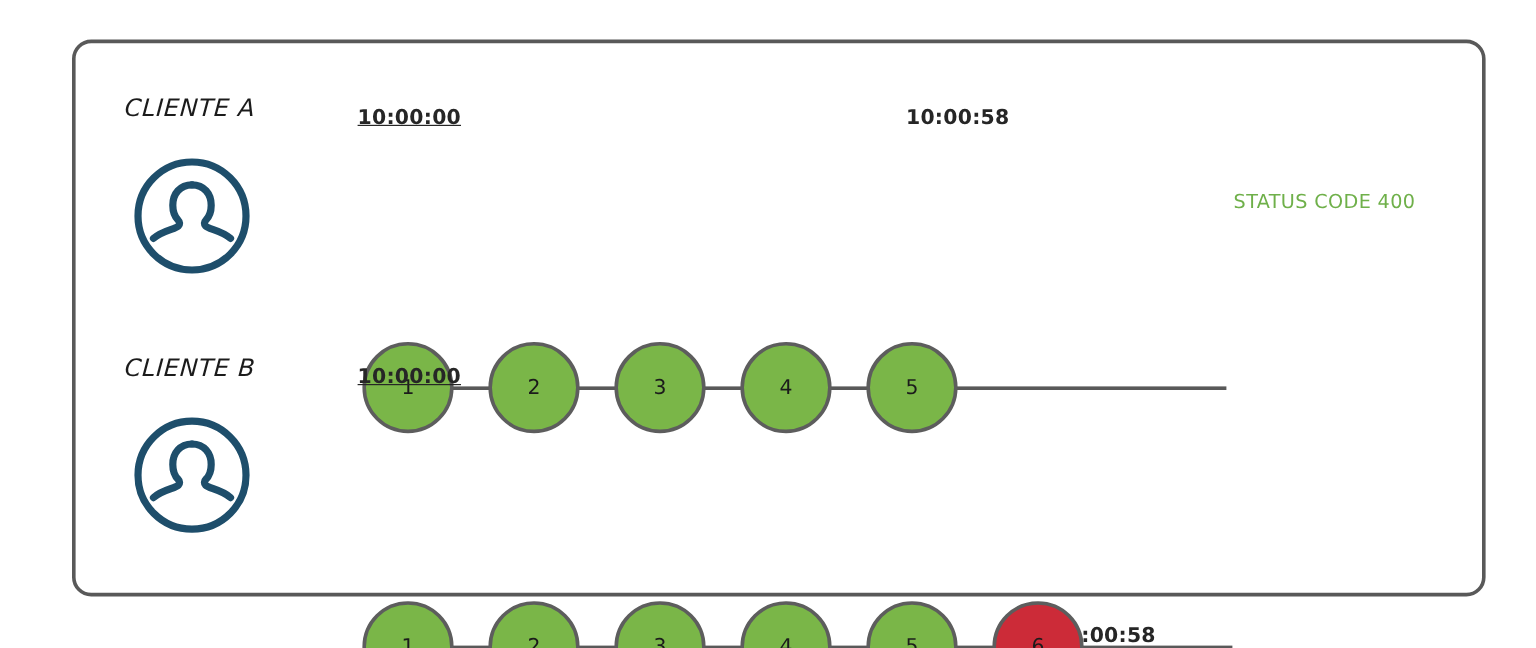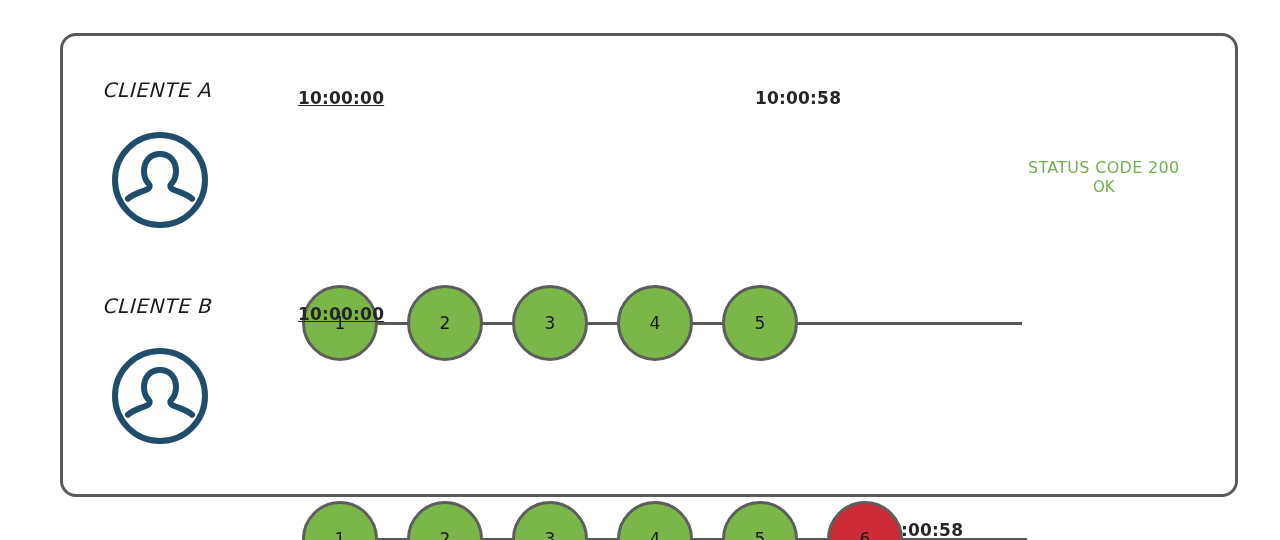--- a/index.html
+++ b/index.html
@@ -185,22 +185,21 @@
       </div>
       <div class="node ok" style="left:617px;">
         <span>4</span>
       </div>
       <div class="node ok" style="left:722px;">
         <span>5</span>
       </div>
     </div>
 
     <div class="status status-a">
-      <span class="line1">STATUS CODE 200</span>
-      <span class="line2">OK</span>
+      <span class="line1">STATUS CODE 400</span>
     </div>
   </div>
 
   <div class="row row-b">
 
     <div class="client-label">CLIENTE B</div>
 
     <div class="avatar">
       <svg viewBox="0 0 100 100" xmlns="http://www.w3.org/2000/svg">
         <circle cx="50" cy="50" r="45" fill="none" stroke="#1e4e6b" stroke-width="6"></circle>

